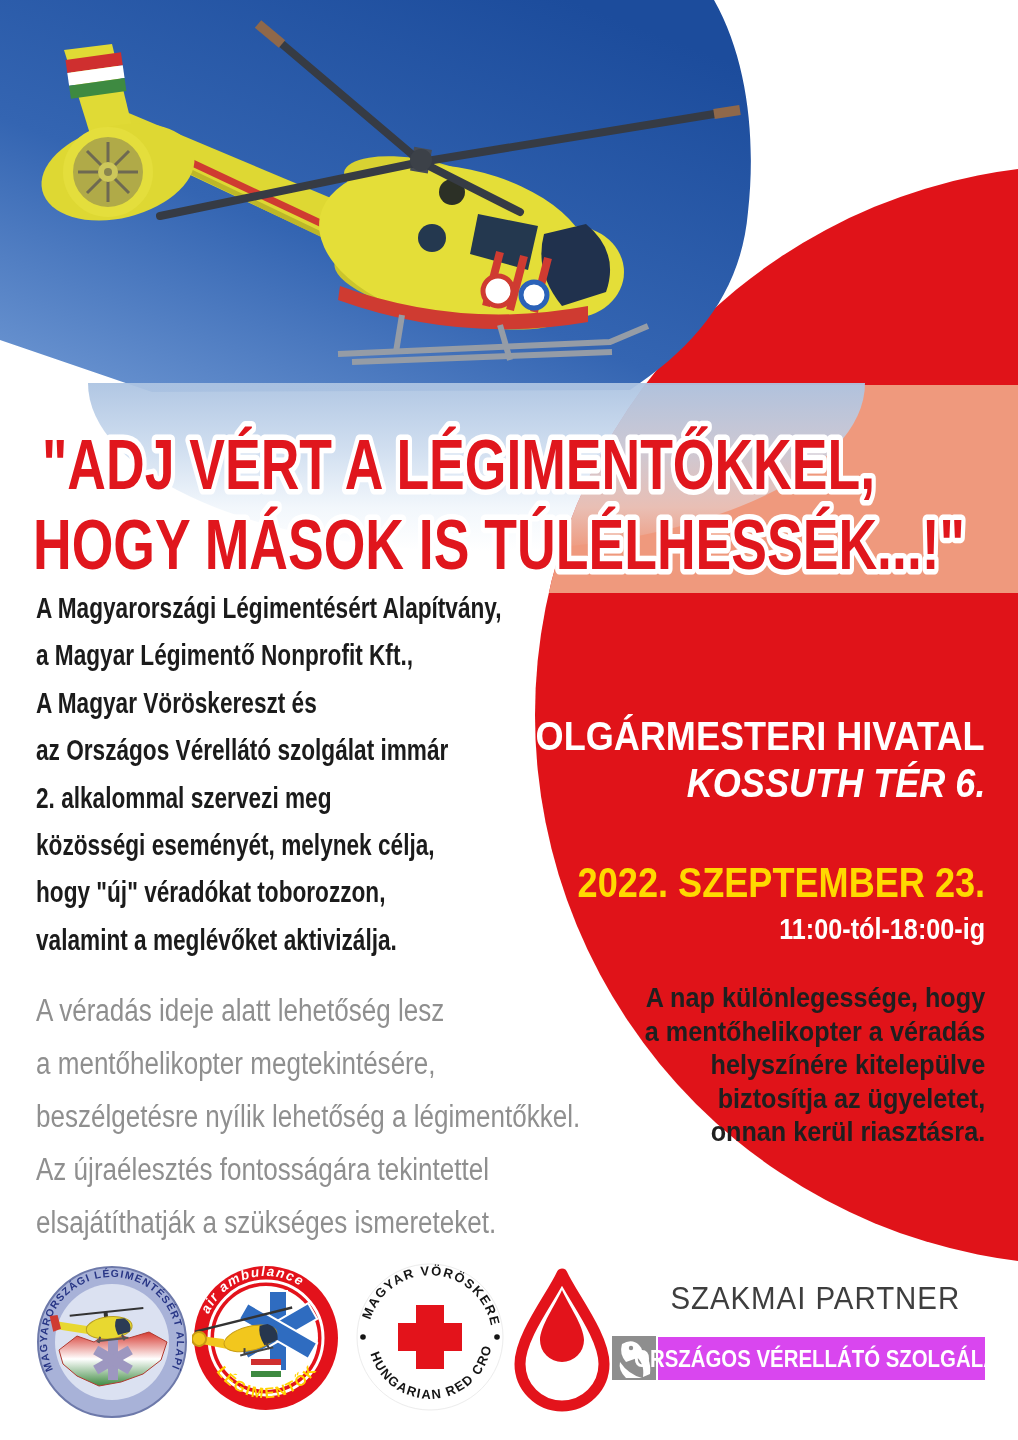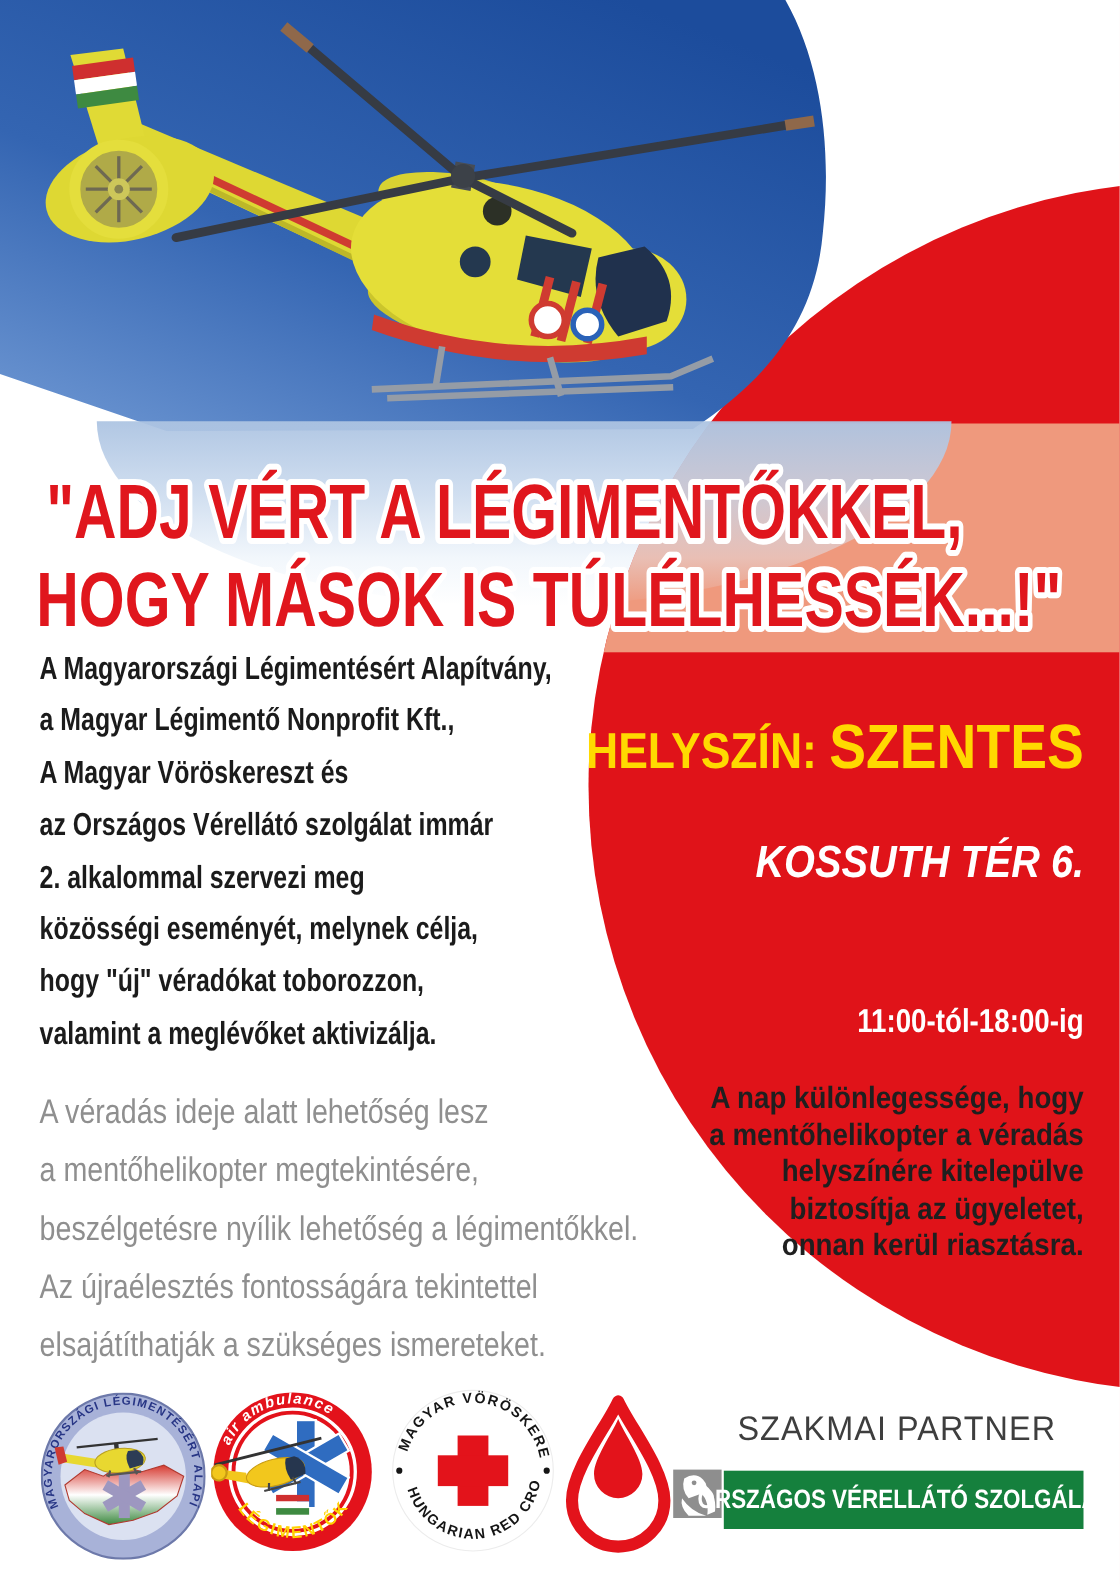--- a/index.html
+++ b/index.html
@@ -59,22 +59,22 @@
     transform:scaleX(.9); transform-origin:100% 0; white-space:nowrap;
   }
   
   .partner-label {
     position:absolute; left:664px; top:1281px; width:256px; text-align:center;
     font-size:31px; color:#3e3e3e; letter-spacing:1px;
     transform:scaleX(.95); transform-origin:50% 50%; white-space:nowrap;
   }
   .ovsz-box { position:absolute; left:612px; top:1336px; width:44px; height:44px; background:#8e8e8e; }
   .ovsz-banner {
-    position:absolute; left:658px; top:1337px; width:327px; height:53px;
-    background:#15803d; display:flex; align-items:center; justify-content:center;
+    position:absolute; left:658px; top:1337px; width:327px; height:43px;
+    background:#d946ef; display:flex; align-items:center; justify-content:center;
   }
   .ovsz-banner span {
     color:#ffffff; font-weight:bold; font-size:24px; white-space:nowrap;
     display:inline-block; transform:scaleX(.85); transform-origin:50% 50%;
   }
   .logo { position:absolute; }
 </style>
 </head>
 <body>
 
@@ -181,28 +181,28 @@
   </div>
 
   <div class="p2">
     <div>A véradás ideje alatt lehetőség lesz</div>
     <div>a mentőhelikopter megtekintésére,</div>
     <div>beszélgetésre nyílik lehetőség a légimentőkkel.</div>
     <div>Az újraélesztés fontosságára tekintettel</div>
     <div>elsajátíthatják a szükséges ismereteket.</div>
   </div>
 
-  <div class="ev ev-helyszin">
-    <span class="cond">
-      <span>HELYSZÍN:</span>
-      <span class="big">SZENTES</span>
-    </span>
+  <div class="ev ev-venue1">
+    <span class="cond">POLGÁRMESTERI HIVATAL</span>
   </div>
   <div class="ev ev-venue2">
     <span class="cond">KOSSUTH TÉR 6.</span>
+  </div>
+  <div class="ev ev-date">
+    <span class="cond84">2022. SZEPTEMBER 23.</span>
   </div>
   <div class="ev ev-time">
     <span class="cond84">11:00-tól-18:00-ig</span>
   </div>
   <div class="ev-note">
     <div>A nap különlegessége, hogy</div>
     <div>a mentőhelikopter a véradás</div>
     <div>helyszínére kitelepülve</div>
     <div>biztosítja az ügyeletet,</div>
     <div>onnan kerül riasztásra.</div>

